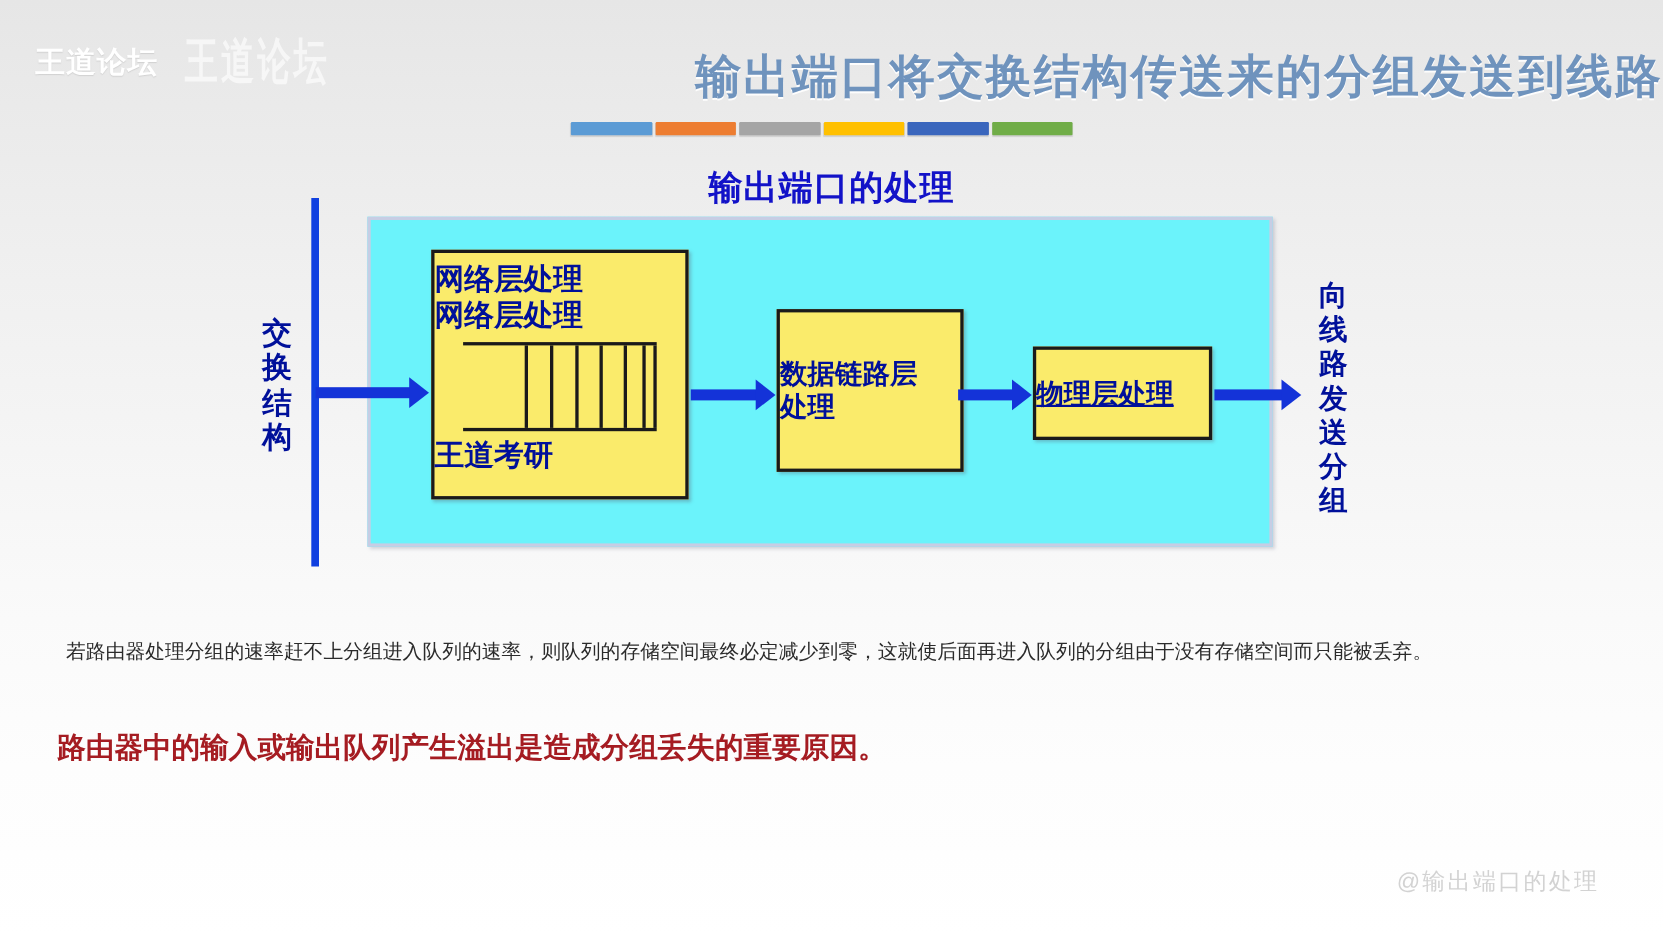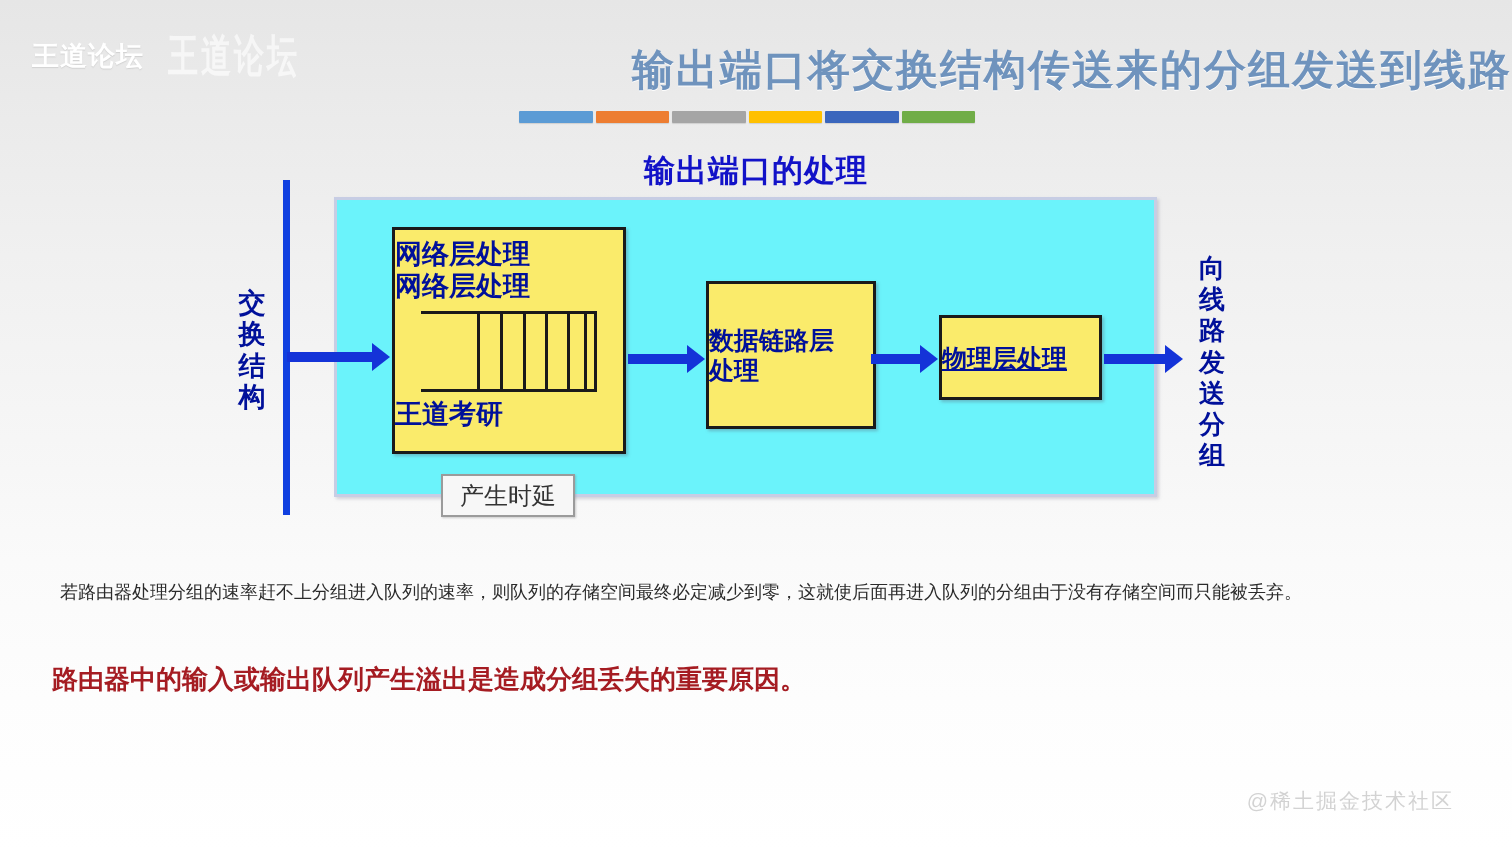--- a/index.html
+++ b/index.html
@@ -359,30 +359,29 @@
   </div>
 
   <div class="arrow" style="left:871px; top:354px; width:50px;"></div>
 
   <div class="ybox" id="box-physical">
     <div class="line">物理层处理</div>
   </div>
 
   <div class="arrow" style="left:1104px; top:354px; width:62px;"></div>
 
-  <div id="callout-delay">产生时延</div>
 
   <div id="output-label">
     <span>向</span>
     <span>线</span>
     <span>路</span>
     <span>发</span>
     <span>送</span>
     <span>分</span>
     <span>组</span>
   </div>
 
   <div id="body-text">若路由器处理分组的速率赶不上分组进入队列的速率，则队列的存储空间最终必定减少到零，这就使后面再进入队列的分组由于没有存储空间而只能被丢弃。</div>
   <div id="body-emphasis">路由器中的输入或输出队列产生溢出是造成分组丢失的重要原因。</div>
 
-  <div id="footer-watermark">@稀土掘金技术社区</div>
+  <div id="footer-watermark">@输出端口的处理</div>
 
 </div>
 
 </body></html>

